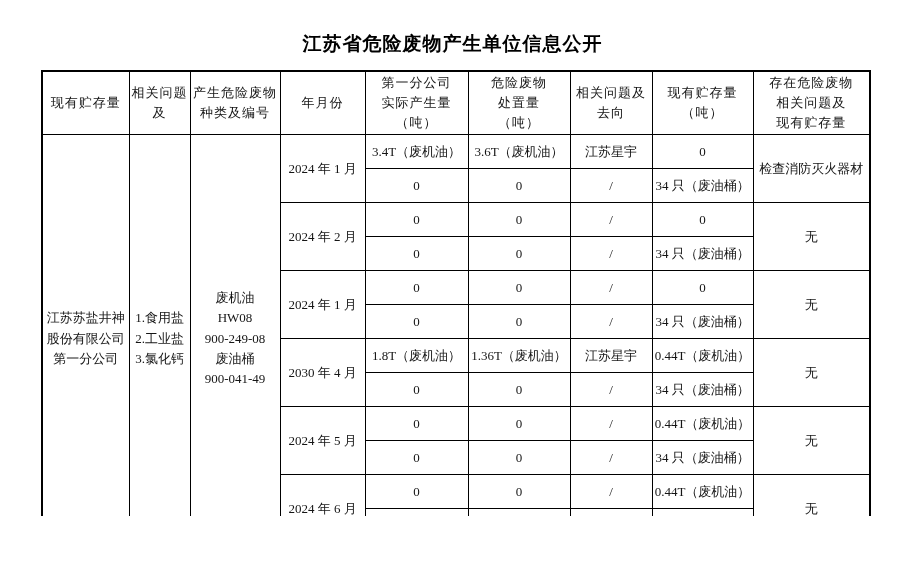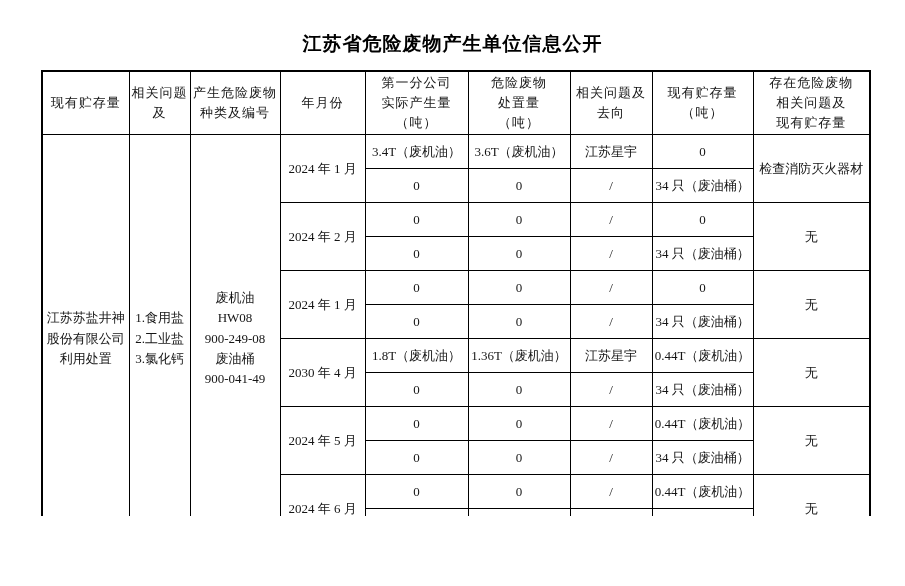--- a/index.html
+++ b/index.html
@@ -82,21 +82,21 @@
       <th class="hdr">现有贮存量
 （吨）</th>
       <th class="hdr">存在危险废物
 相关问题及
 现有贮存量</th>
     </tr>
 
     <tr class="body-row">
       <td rowspan="12">江苏苏盐井神
 股份有限公司
-利用处置</td>
+第一分公司</td>
       <td rowspan="12">1.食用盐
 2.工业盐
 3.氯化钙</td>
       <td rowspan="12">废机油
 HW08
 900-249-08
 废油桶
 900-041-49</td>
       <td rowspan="2">2024 年 1 月</td>
       <td>3.4T（废机油）</td>

